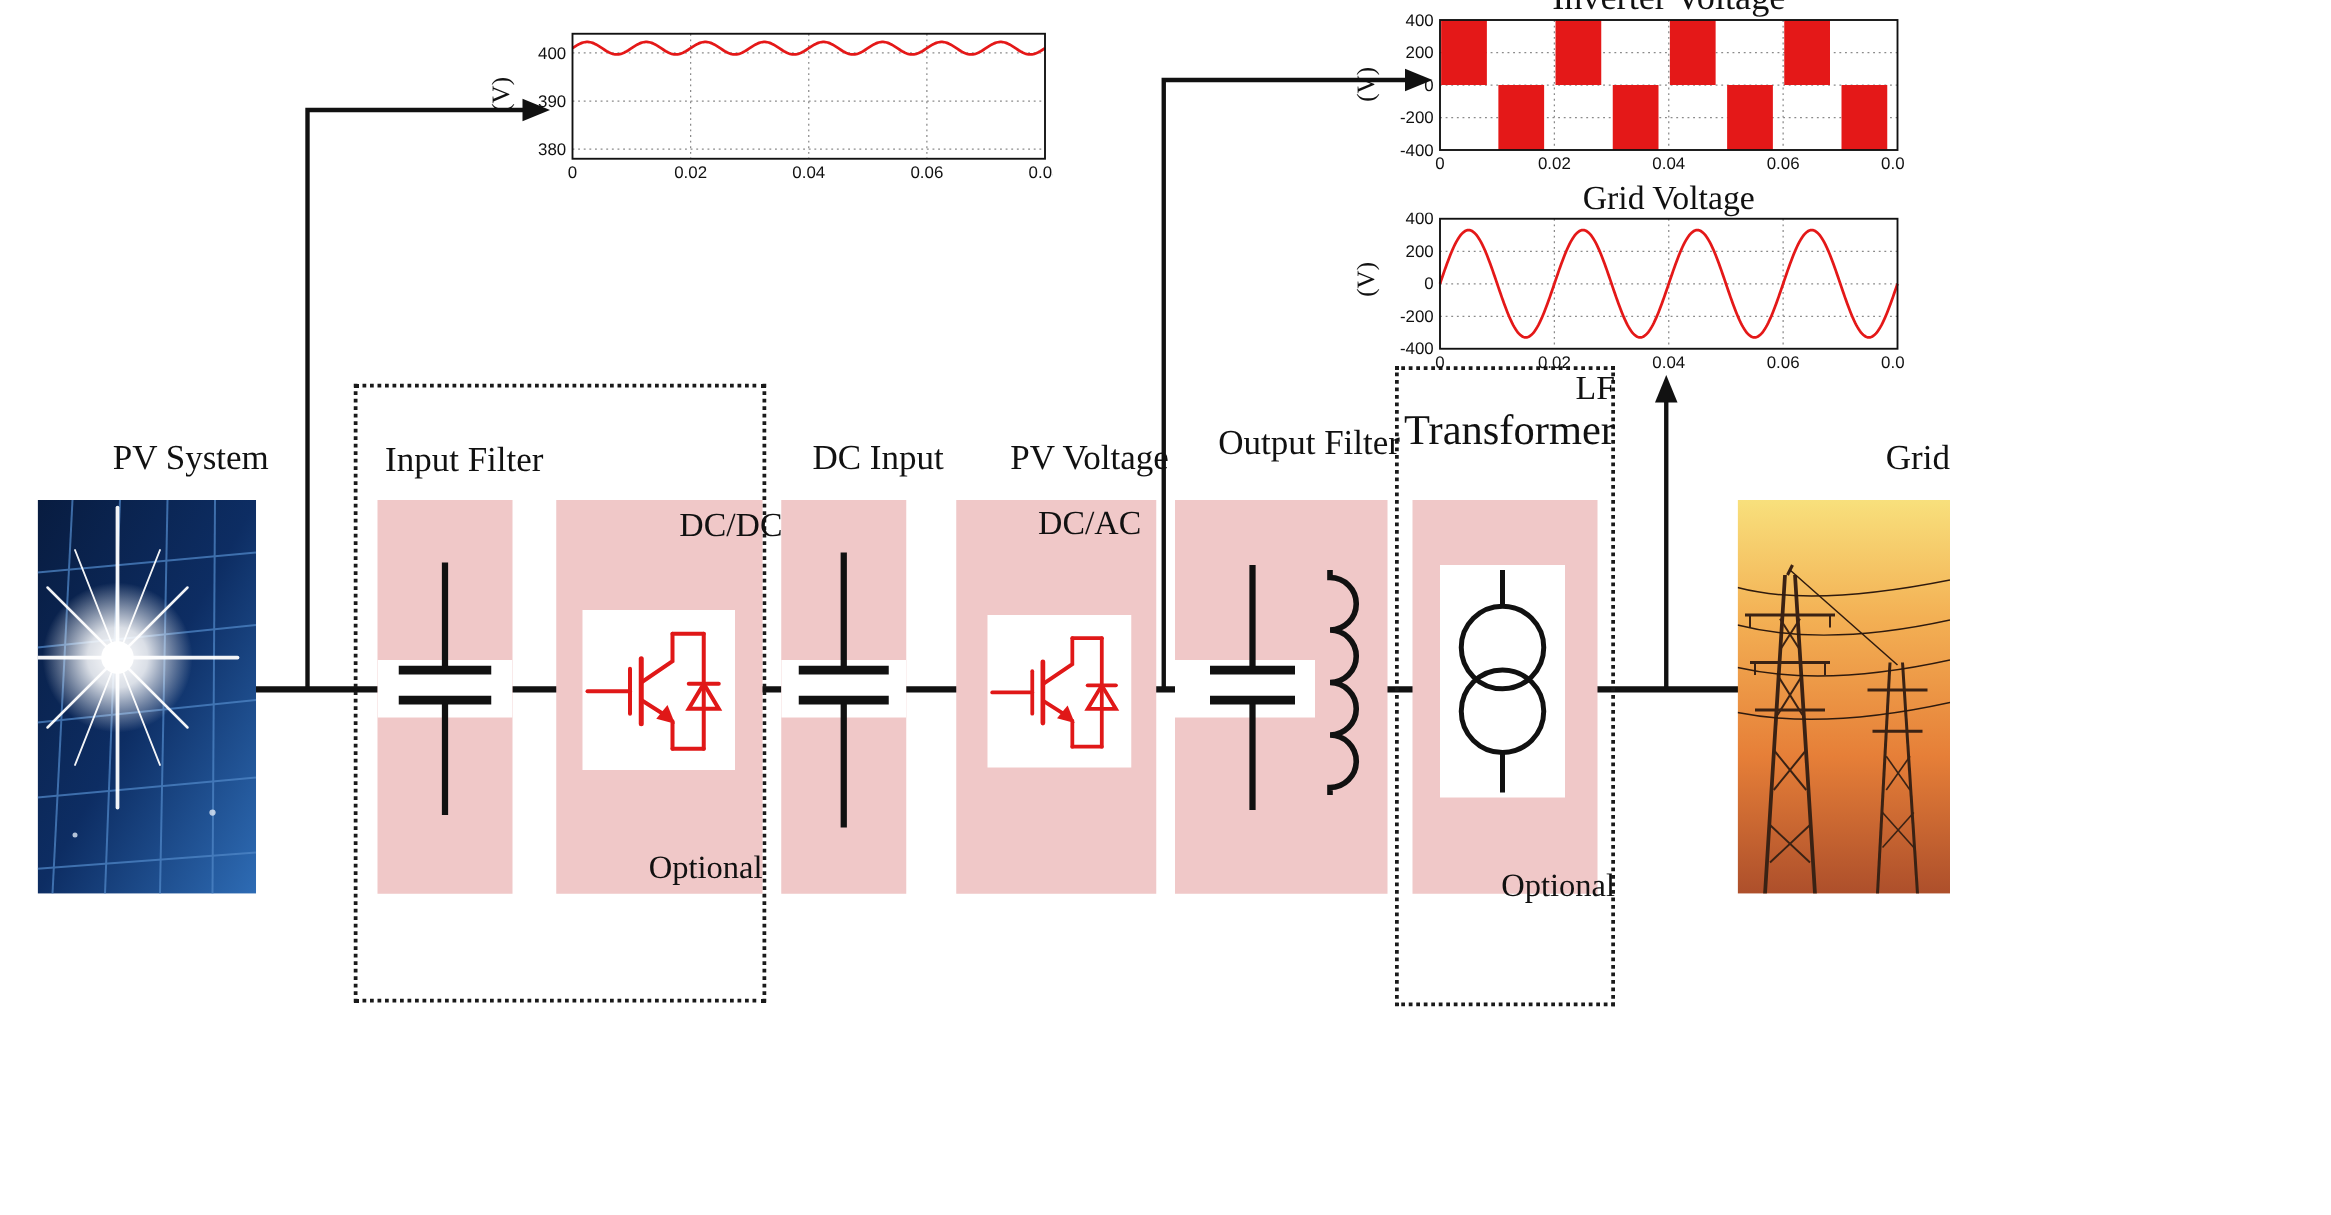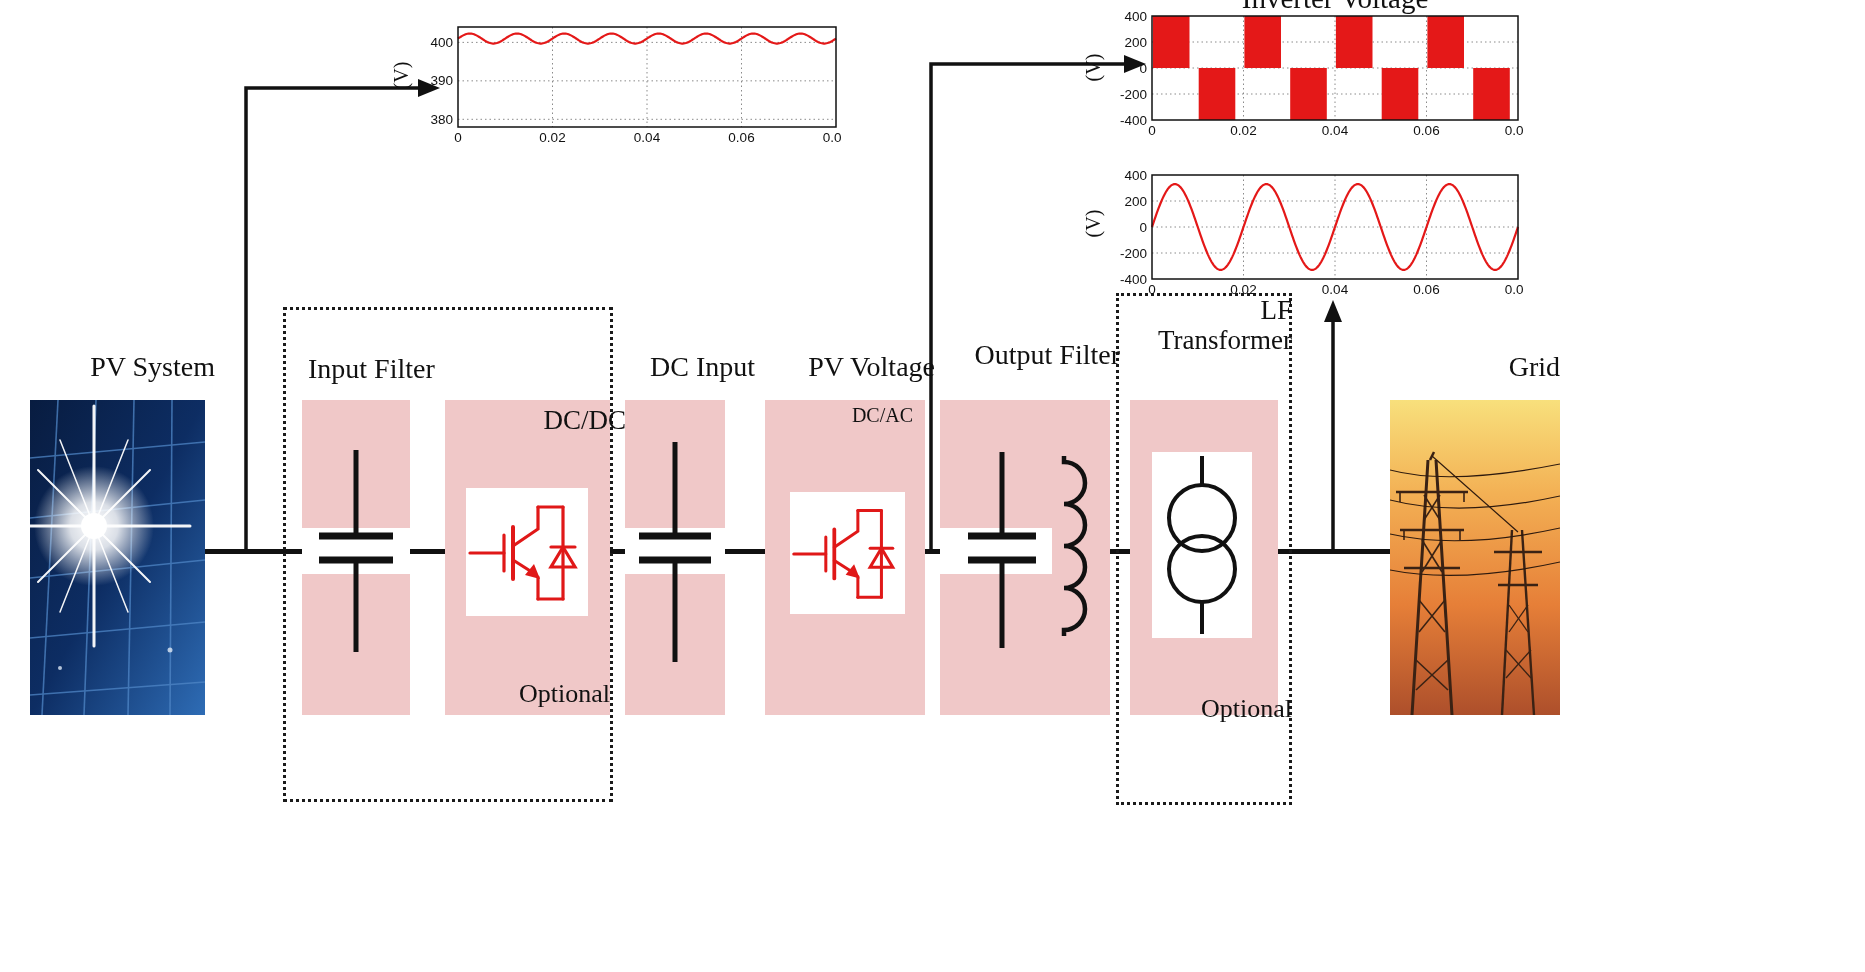--- a/index.html
+++ b/index.html
@@ -86,20 +86,21 @@
         <rect x="92.7" y="57.0" width="36.6" height="52.0" fill="#e41818"></rect>
         <rect x="138.4" y="5.0" width="36.6" height="52.0" fill="#e41818"></rect>
         <rect x="184.2" y="57.0" width="36.6" height="52.0" fill="#e41818"></rect>
         <rect x="229.9" y="5.0" width="36.6" height="52.0" fill="#e41818"></rect>
         <rect x="275.7" y="57.0" width="36.6" height="52.0" fill="#e41818"></rect>
         <rect x="321.4" y="5.0" width="36.6" height="52.0" fill="#e41818"></rect>
         <rect x="367.2" y="57.0" width="36.6" height="52.0" fill="#e41818"></rect>
         <rect x="46" y="5" width="366" height="104" fill="none" stroke="#111" stroke-width="1.5"></rect>
       </svg></div>
 
+  <div class="chart-title" style="left:1152px;width:366px;top:143px;font-size:27px">Grid Voltage</div>
   <div class="ylabel" style="left:1080px;top:212px">(V)</div>
   <div class="plot" style="left:1106px;top:170px" id="chart-grid-plot"><svg width="418" height="129" viewBox="0 0 418 129">
         <rect x="46" y="5" width="366" height="104" fill="#ffffff"></rect>
         <text x="46" y="124" font-size="13.5" text-anchor="middle" fill="#111" font-family="Liberation Sans, sans-serif">0</text>
         <line x1="137.5" y1="5" x2="137.5" y2="109" stroke="#8a8a8a" stroke-width="1" stroke-dasharray="1.5 3"></line>
         <text x="137.5" y="124" font-size="13.5" text-anchor="middle" fill="#111" font-family="Liberation Sans, sans-serif">0.02</text>
         <line x1="229" y1="5" x2="229" y2="109" stroke="#8a8a8a" stroke-width="1" stroke-dasharray="1.5 3"></line>
         <text x="229" y="124" font-size="13.5" text-anchor="middle" fill="#111" font-family="Liberation Sans, sans-serif">0.04</text>
         <line x1="320.5" y1="5" x2="320.5" y2="109" stroke="#8a8a8a" stroke-width="1" stroke-dasharray="1.5 3"></line>
         <text x="320.5" y="124" font-size="13.5" text-anchor="middle" fill="#111" font-family="Liberation Sans, sans-serif">0.06</text>
@@ -197,21 +198,21 @@
       <rect x="0" y="128" width="100" height="46" fill="#ffffff"></rect>
       <line x1="50" y1="42" x2="50" y2="133" stroke="#111" stroke-width="5"></line>
       <line x1="14" y1="136" x2="86" y2="136" stroke="#111" stroke-width="7"></line>
       <line x1="14" y1="160" x2="86" y2="160" stroke="#111" stroke-width="7"></line>
       <line x1="50" y1="163" x2="50" y2="262" stroke="#111" stroke-width="5"></line>
     </svg>
   </div>
 
   <div class="lbl c" style="left:755px;top:352px;width:180px">PV Voltage</div>
   <div class="block" style="left:765px;top:400px;width:160px;height:315px"></div>
-  <div class="lbl c" style="left:765px;top:404px;width:148px;font-size:20px">DC/AC</div>
+  <div class="lbl c" style="left:765px;top:404px;width:148px;font-size:27px">DC/AC</div>
   <div class="whitebox" style="left:790px;top:492px;width:115px;height:122px">
     <svg viewBox="0 0 122 126" width="100%" height="100%" fill="none" stroke="#e01818" stroke-width="3.2" stroke-linecap="round">
       <line x1="4" y1="64" x2="38" y2="64"></line>
       <line x1="38" y1="46" x2="38" y2="82"></line>
       <line x1="47" y1="38" x2="47" y2="90" stroke-width="4"></line>
       <polyline points="47,57 72,40 72,18"></polyline>
       <polyline points="47,71 69,85"></polyline>
       <polygon points="74,90 59,86 68,75" fill="#e01818" stroke="none"></polygon>
       <line x1="72" y1="88" x2="72" y2="110"></line>
       <line x1="72" y1="18" x2="97" y2="18"></line>
@@ -229,21 +230,21 @@
       <line x1="62" y1="52" x2="62" y2="133" stroke="#111" stroke-width="5"></line>
       <line x1="28" y1="136" x2="96" y2="136" stroke="#111" stroke-width="7"></line>
       <line x1="28" y1="160" x2="96" y2="160" stroke="#111" stroke-width="7"></line>
       <line x1="62" y1="163" x2="62" y2="248" stroke="#111" stroke-width="5"></line>
       <path d="M124,56 v6 a21,21 0 0 1 0,42 a21,21 0 0 1 0,42 a21,21 0 0 1 0,42 a21,21 0 0 1 0,42 v6" fill="none" stroke="#111" stroke-width="4.5"></path>
     </svg>
   </div>
 
   <div class="dotted-box" style="left:1116px;top:293px;width:176px;height:512px"></div>
   <div class="lbl c" style="left:1116px;top:296px;width:176px;font-size:27px">LF</div>
-  <div class="lbl c" style="left:1116px;top:326px;width:176px;font-size:27px">Transformer</div>
+  <div class="lbl c" style="left:1116px;top:326px;width:176px;font-size:34px">Transformer</div>
   <div class="block" style="left:1130px;top:400px;width:148px;height:315px"></div>
   <div class="whitebox" style="left:1152px;top:452px;width:100px;height:186px">
     <svg width="100" height="186" viewBox="0 0 100 186">
       <line x1="50" y1="4" x2="50" y2="34" stroke="#111" stroke-width="4"></line>
       <circle cx="50" cy="66" r="33" fill="none" stroke="#111" stroke-width="4"></circle>
       <circle cx="50" cy="117" r="33" fill="none" stroke="#111" stroke-width="4"></circle>
       <line x1="50" y1="150" x2="50" y2="182" stroke="#111" stroke-width="4"></line>
     </svg>
   </div>
   <div class="lbl c" style="left:1116px;top:695px;width:176px;font-size:26px">Optional</div>

